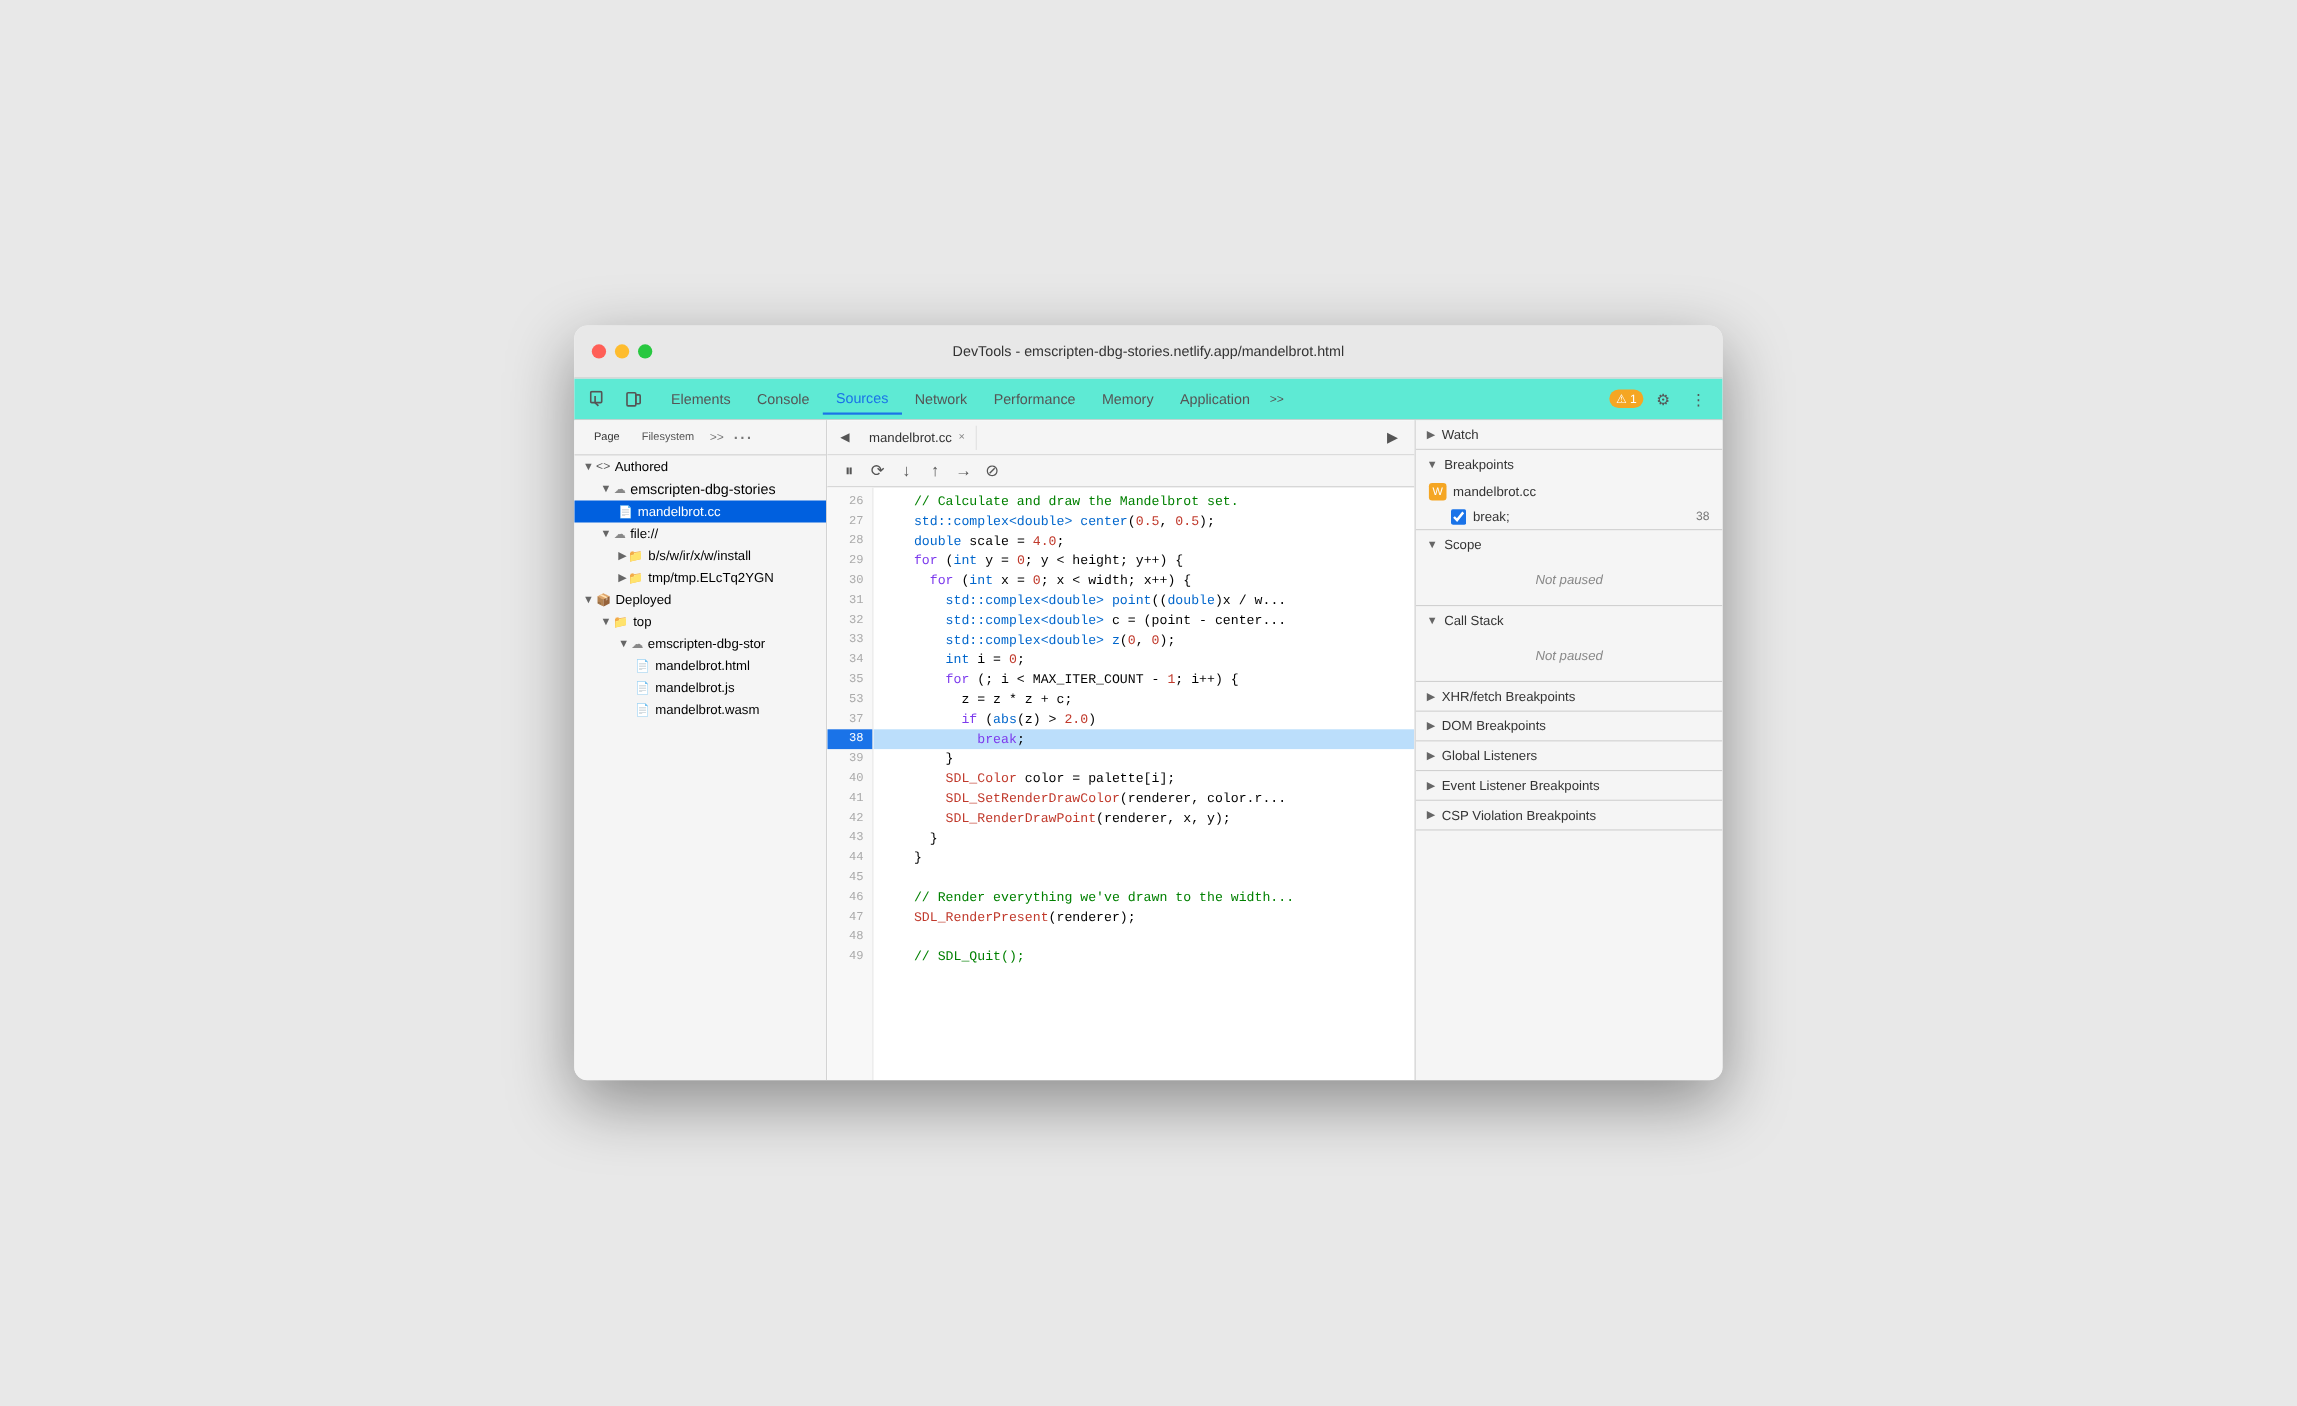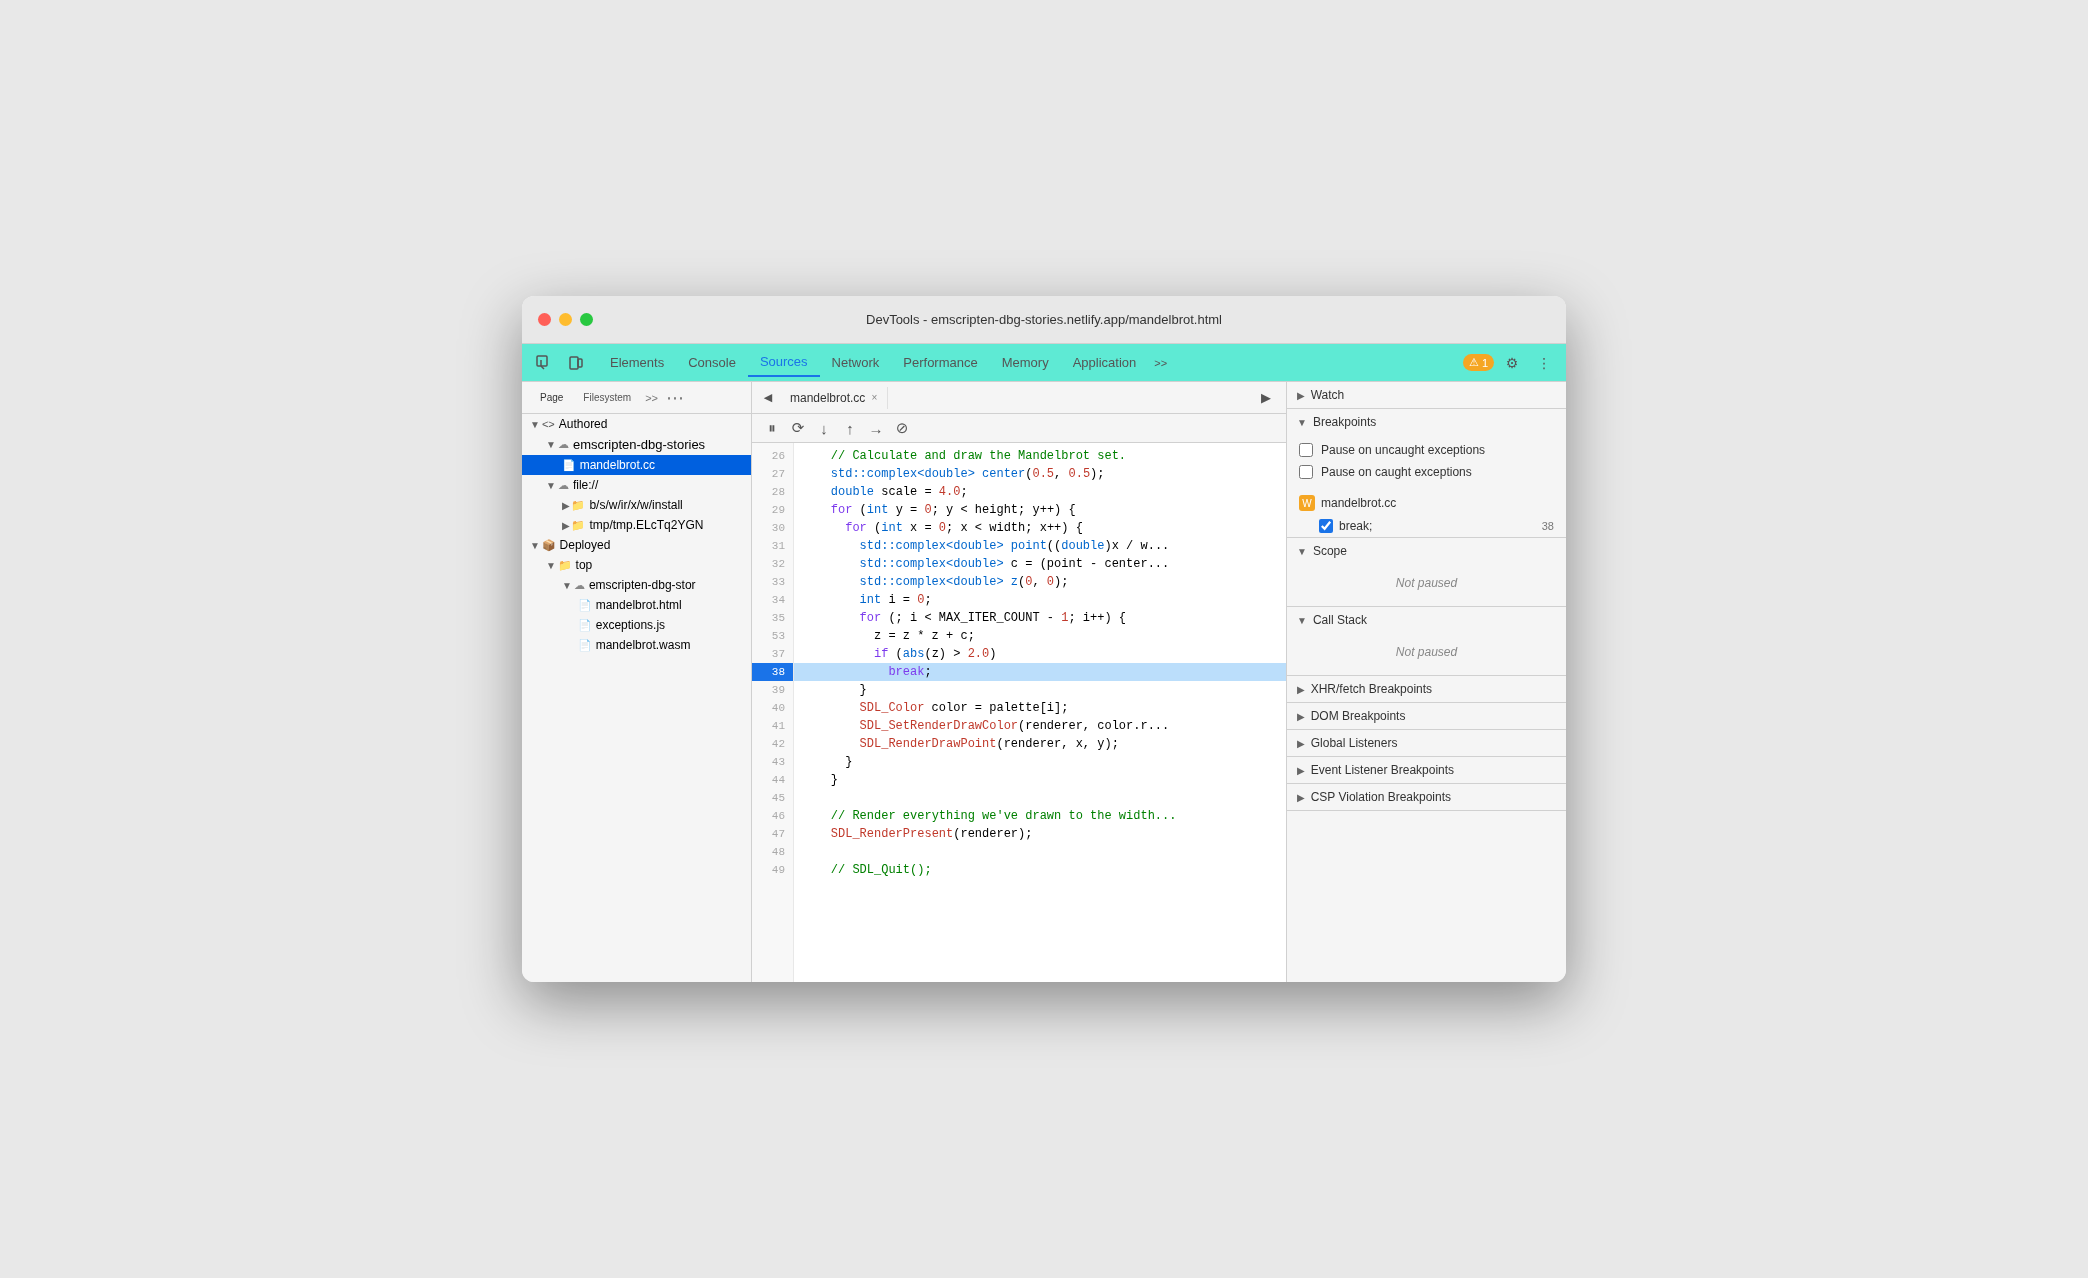--- a/index.html
+++ b/index.html
@@ -476,21 +476,21 @@
         <span style="overflow:hidden;text-overflow:ellipsis;">emscripten-dbg-stor</span>
       </div>
       <div class="tree-item">
         <span style="width:48px;display:inline-block;"></span>
         <span style="font-size:11px;margin-right:4px;color:#aaa;">📄</span>
         <span>mandelbrot.html</span>
       </div>
       <div class="tree-item">
         <span style="width:48px;display:inline-block;"></span>
         <span style="font-size:11px;margin-right:4px;color:#f5a623;">📄</span>
-        <span>exceptions.js</span>
+        <span>mandelbrot.js</span>
       </div>
       <div class="tree-item">
         <span style="width:48px;display:inline-block;"></span>
         <span style="font-size:11px;margin-right:4px;color:#f5a623;">📄</span>
         <span>mandelbrot.wasm</span>
       </div>
     </div>
 
     <div class="code-panel">
 
@@ -578,30 +578,20 @@
           <span class="section-arrow">▶</span>
           <span>Watch</span>
         </div>
       </div>
 
       <div class="debug-section">
         <div class="debug-section-header">
           <span class="section-arrow">▼</span>
           <span>Breakpoints</span>
         </div>
-        <div class="debug-section-content">
-          <div class="checkbox-row">
-            <input type="checkbox" class="cb-input" style="">
-            <span>Pause on uncaught exceptions</span>
-          </div>
-          <div class="checkbox-row">
-            <input type="checkbox" class="cb-input" style="">
-            <span>Pause on caught exceptions</span>
-          </div>
-        </div>
 
         <div class="breakpoint-file">
           <div class="bp-icon">W</div>
           <span>mandelbrot.cc</span>
         </div>
         <div class="breakpoint-item">
           <div class="bp-check">
             <input type="checkbox" class="cb-input" checked="" style="">
             <span>break;</span>
           </div>

